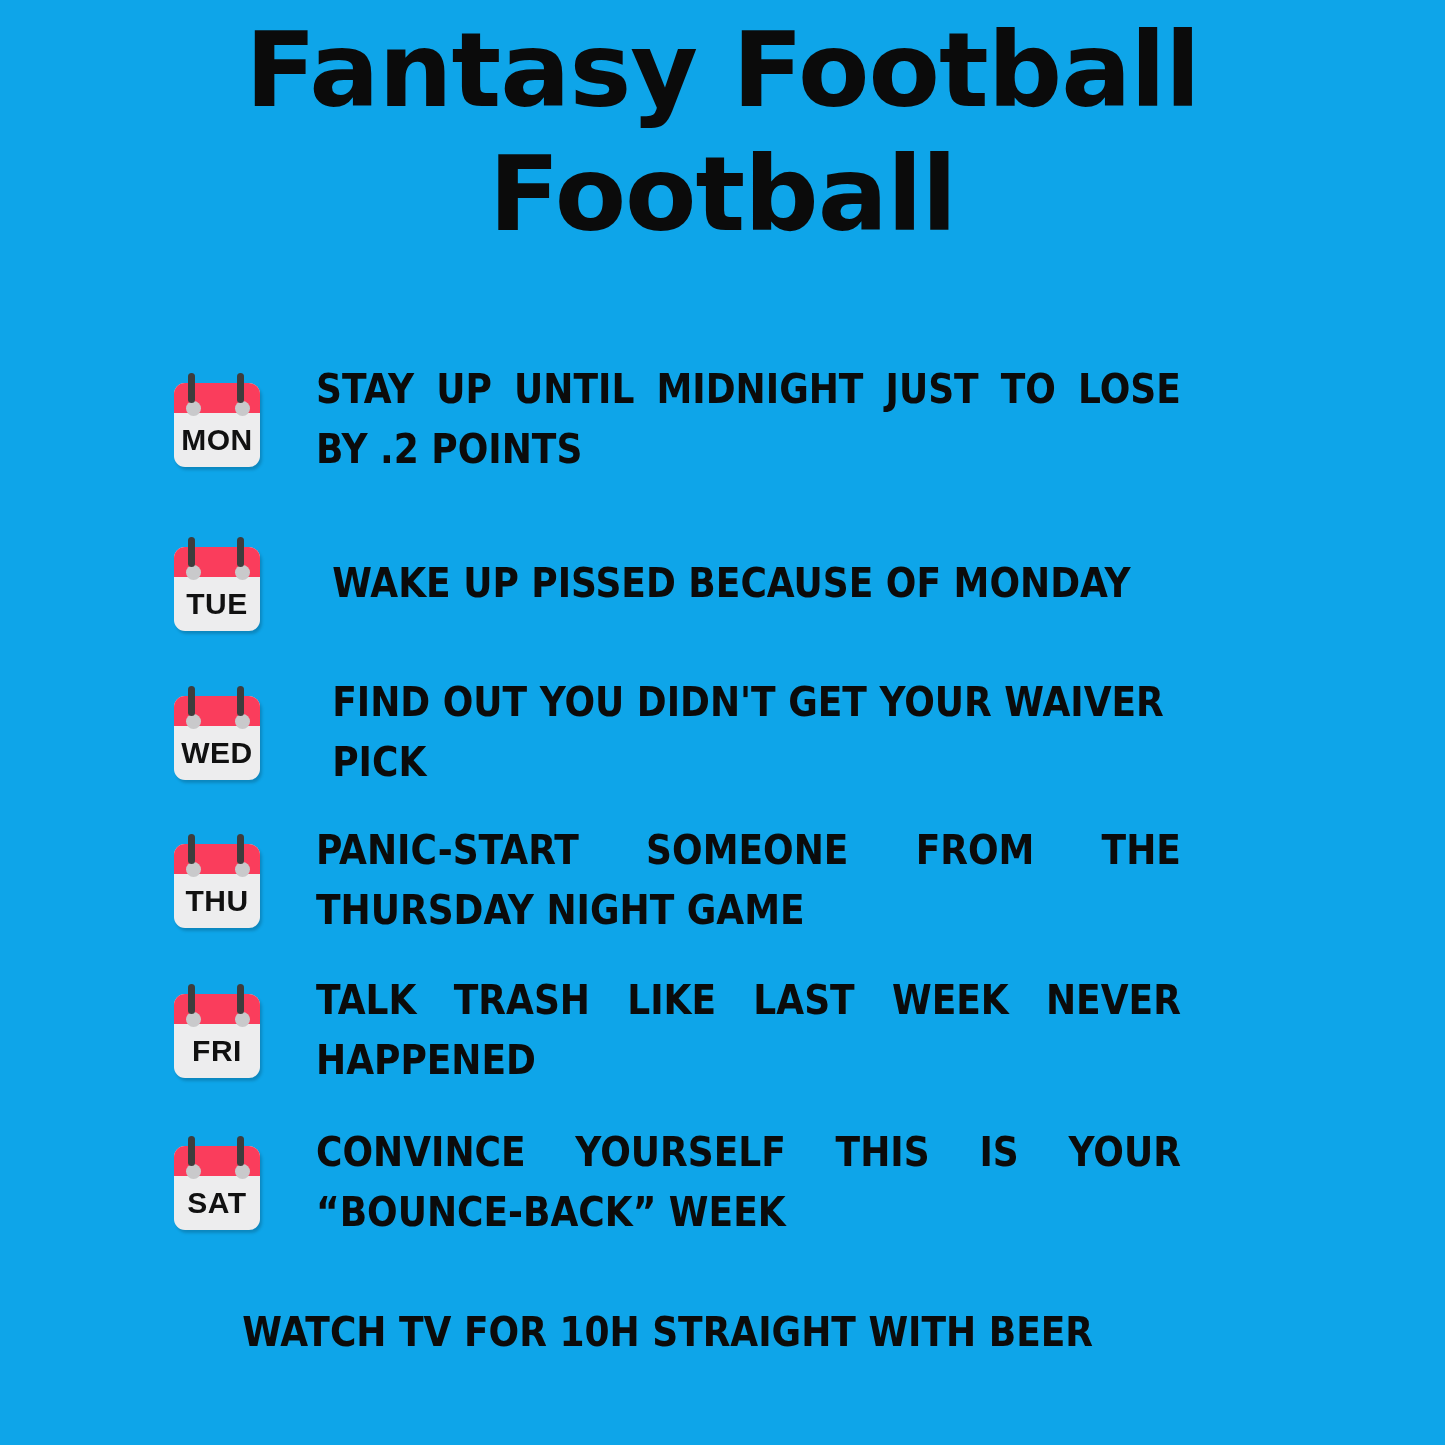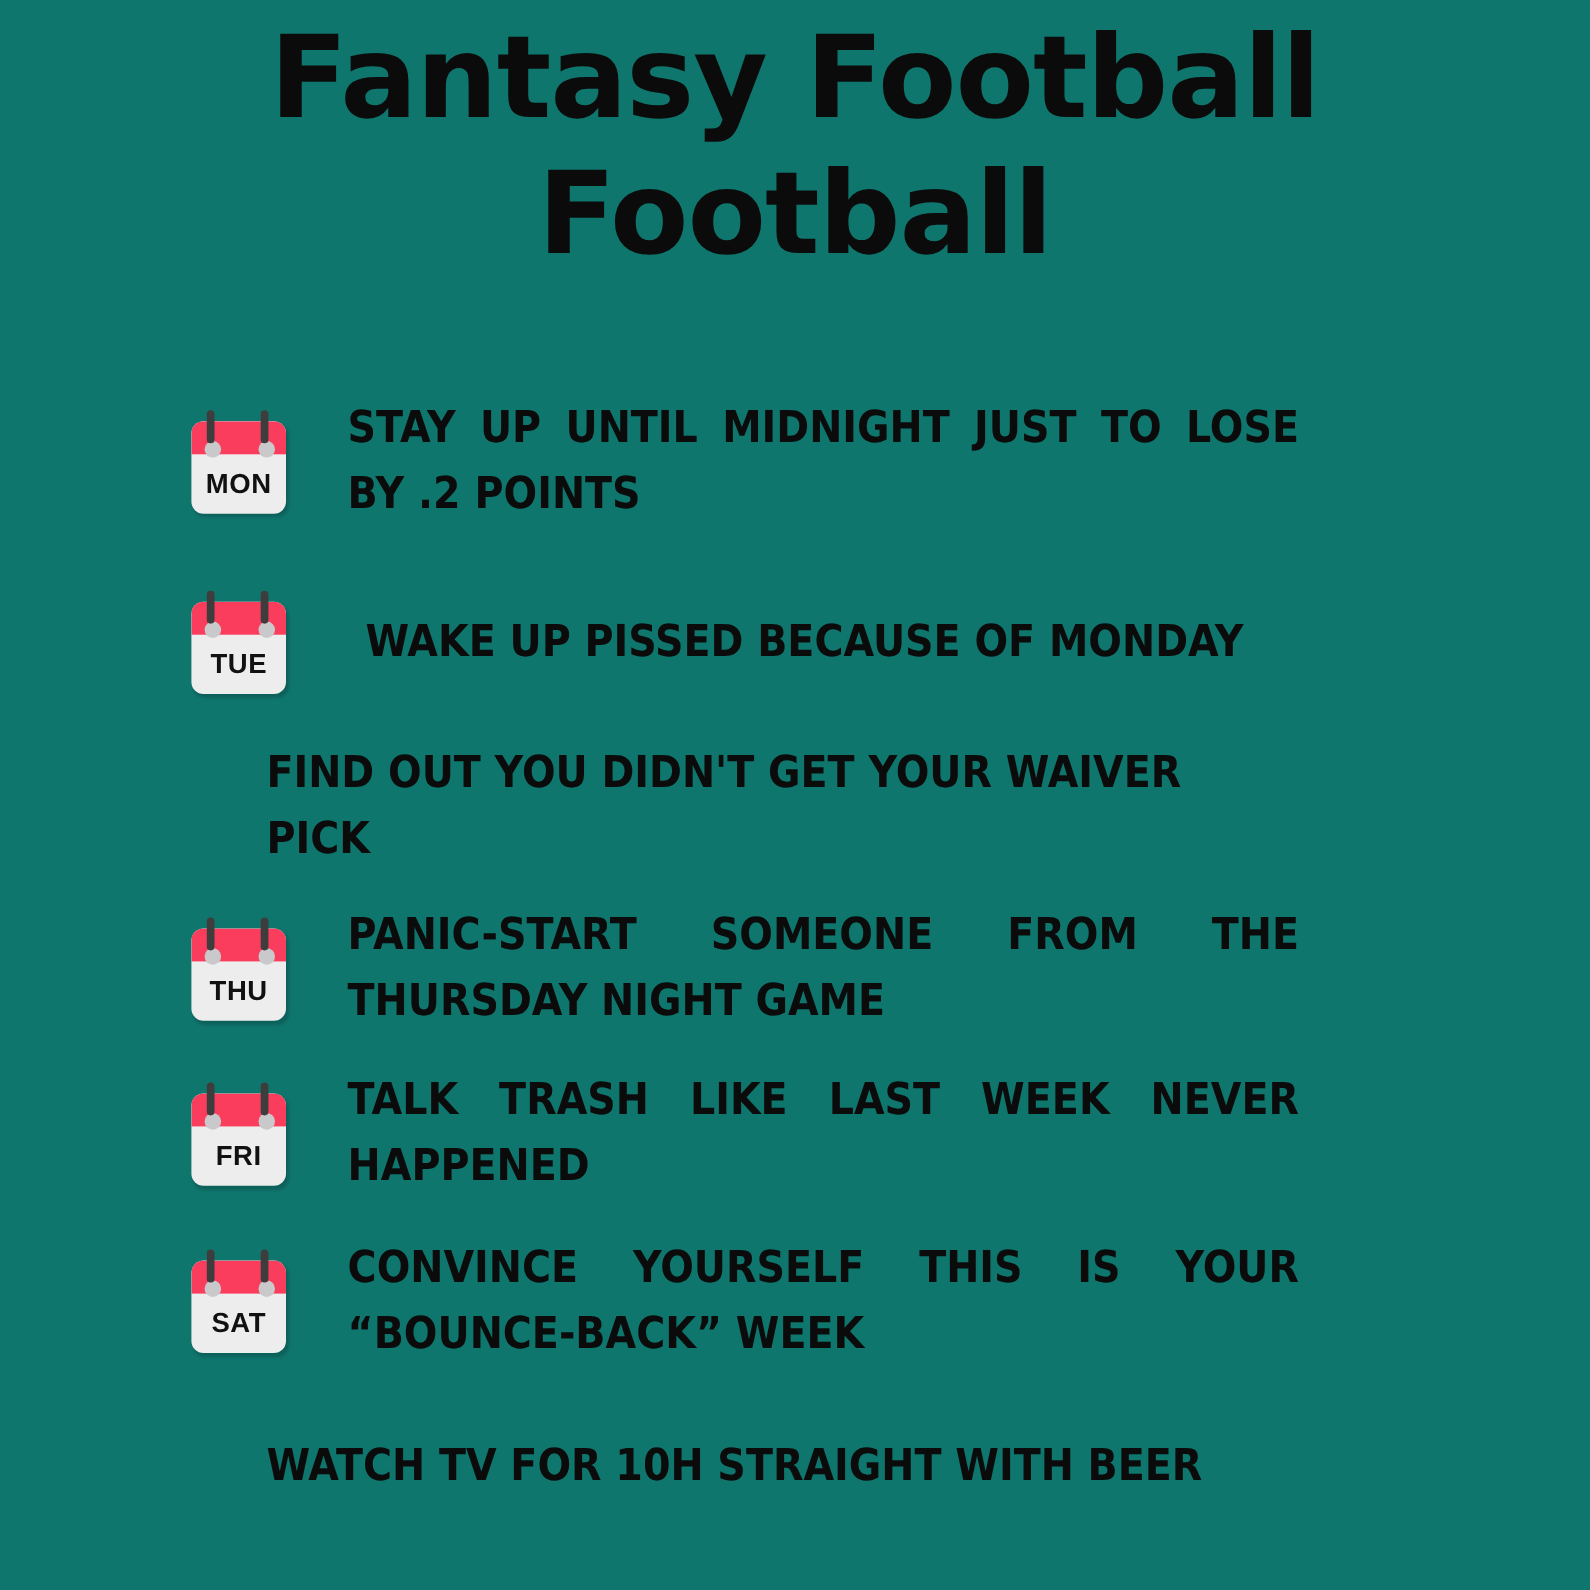--- a/index.html
+++ b/index.html
@@ -12,21 +12,21 @@
     height: 1445px;
     overflow: hidden;
     font-family: "Liberation Sans", sans-serif;
     -webkit-font-smoothing: antialiased;
   }
 
   .page {
     position: relative;
     width: 1445px;
     height: 1445px;
-    background: #0f766e;
+    background: #0ea5e9;
   }
 
   
   .title-block {
     position: absolute;
     left: 0;
     top: 8px;
     width: 1445px;
     text-align: center;
   }
@@ -95,21 +95,21 @@
     position: absolute;
     left: 0;
     top: 30px;
     width: 100%;
     height: 54px;
     display: flex;
     align-items: center;
     justify-content: center;
     font-family: "Liberation Sans", sans-serif;
     font-weight: 700;
-    font-size: 25px;
+    font-size: 30px;
     letter-spacing: 0.5px;
     color: #111111;
   }
   .pin {
     position: absolute;
     top: 3px;
     width: 7px;
     height: 30px;
     border-radius: 3.5px;
     background: #3d3d3d;
@@ -187,20 +187,30 @@
           <div class="cal-band"></div>
           <div class="pin-ring ring-l"></div>
           <div class="pin-ring ring-r"></div>
           <div class="cal-day">TUE</div>
         </div>
       </div>
       <div class="task center-one">Wake up pissed because of Monday</div>
     </div>
 
     <div class="row row-wed">
+      <div class="cal-wrap">
+        <div class="pin pin-l"></div>
+        <div class="pin pin-r"></div>
+        <div class="cal">
+          <div class="cal-band"></div>
+          <div class="pin-ring ring-l"></div>
+          <div class="pin-ring ring-r"></div>
+          <div class="cal-day">WED</div>
+        </div>
+      </div>
       <div class="task center-one">Find out you didn't get your waiver pick</div>
     </div>
 
     <div class="row row-thu">
       <div class="cal-wrap">
         <div class="pin pin-l"></div>
         <div class="pin pin-r"></div>
         <div class="cal">
           <div class="cal-band"></div>
           <div class="pin-ring ring-l"></div>

